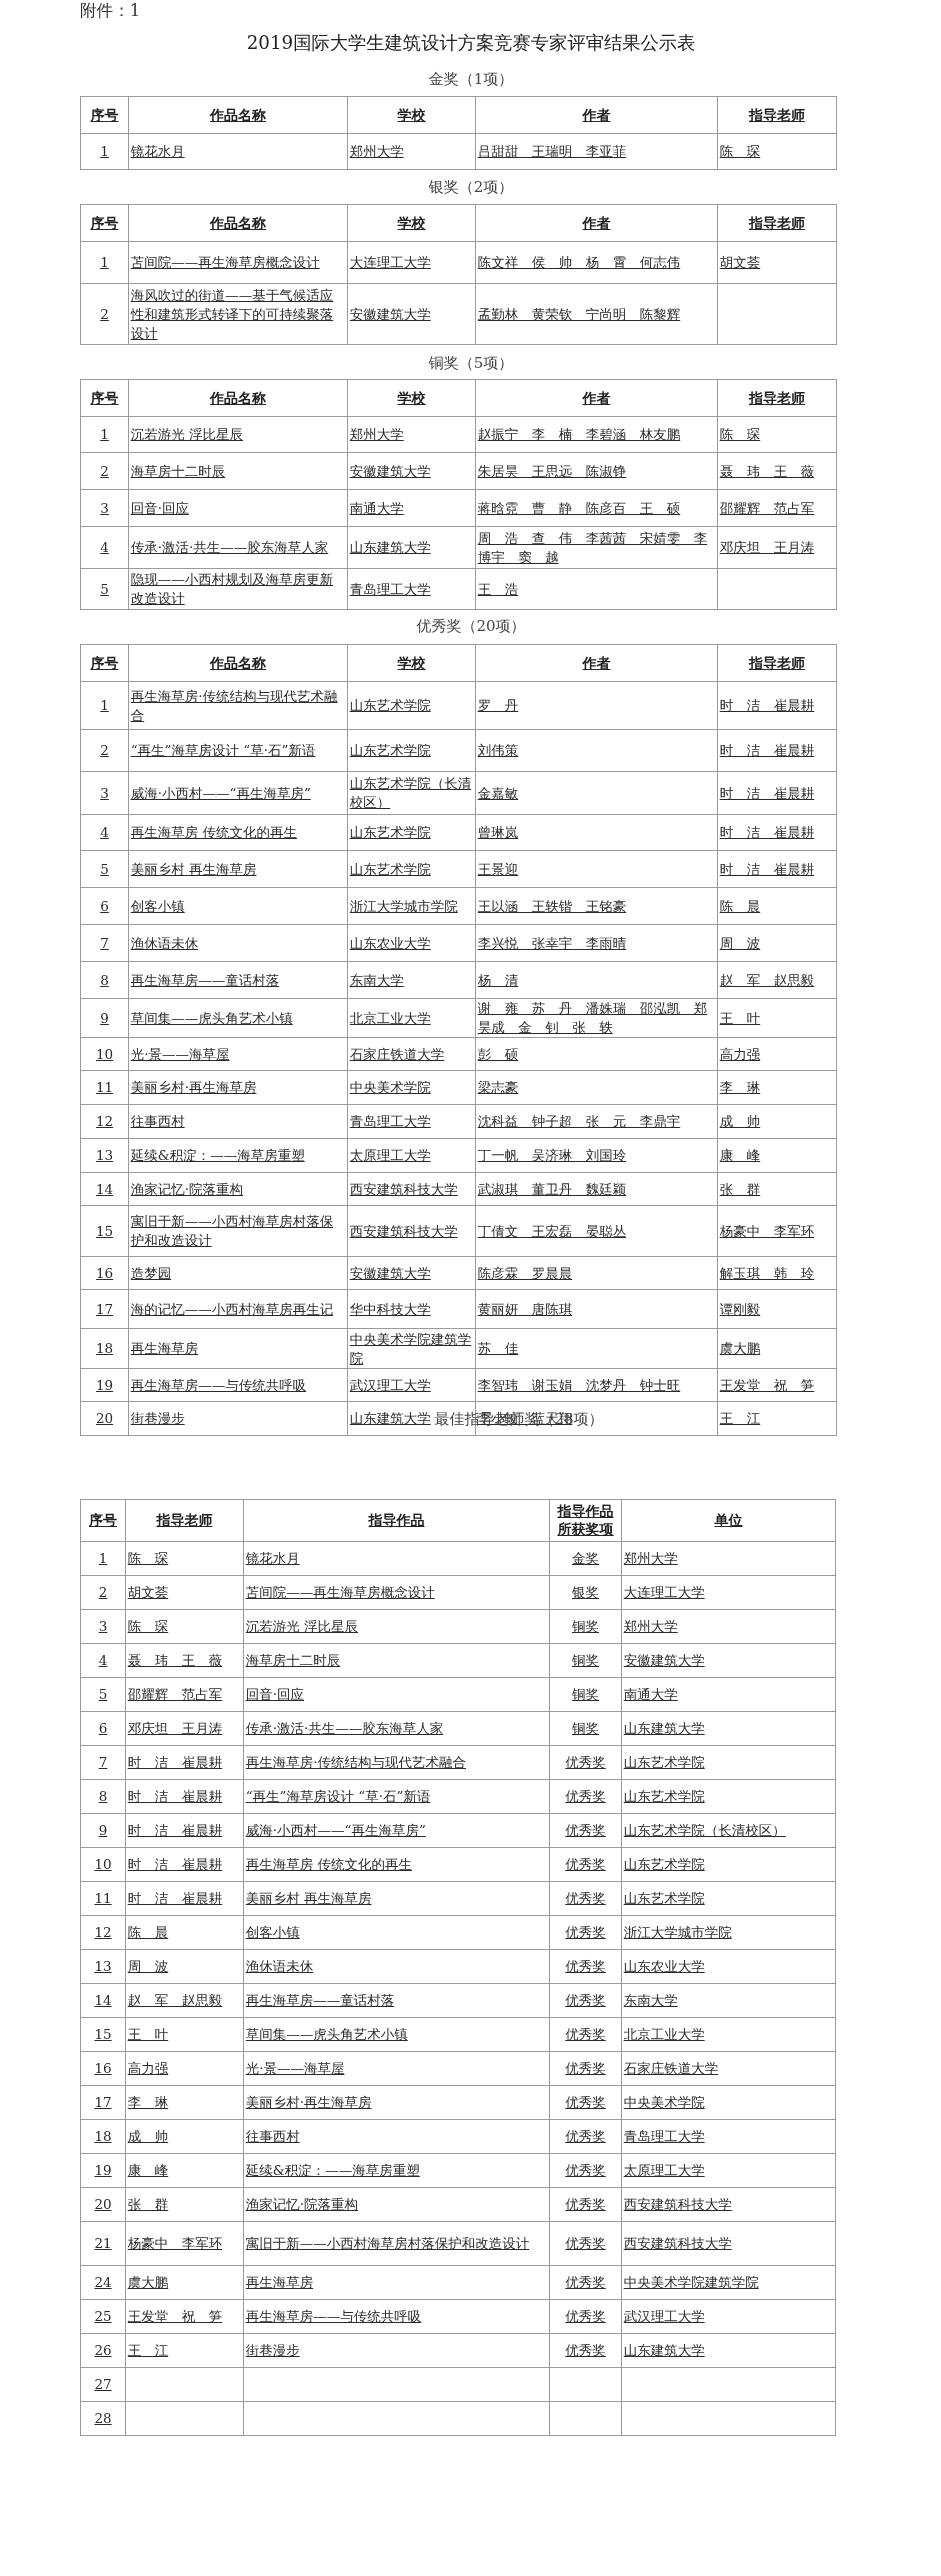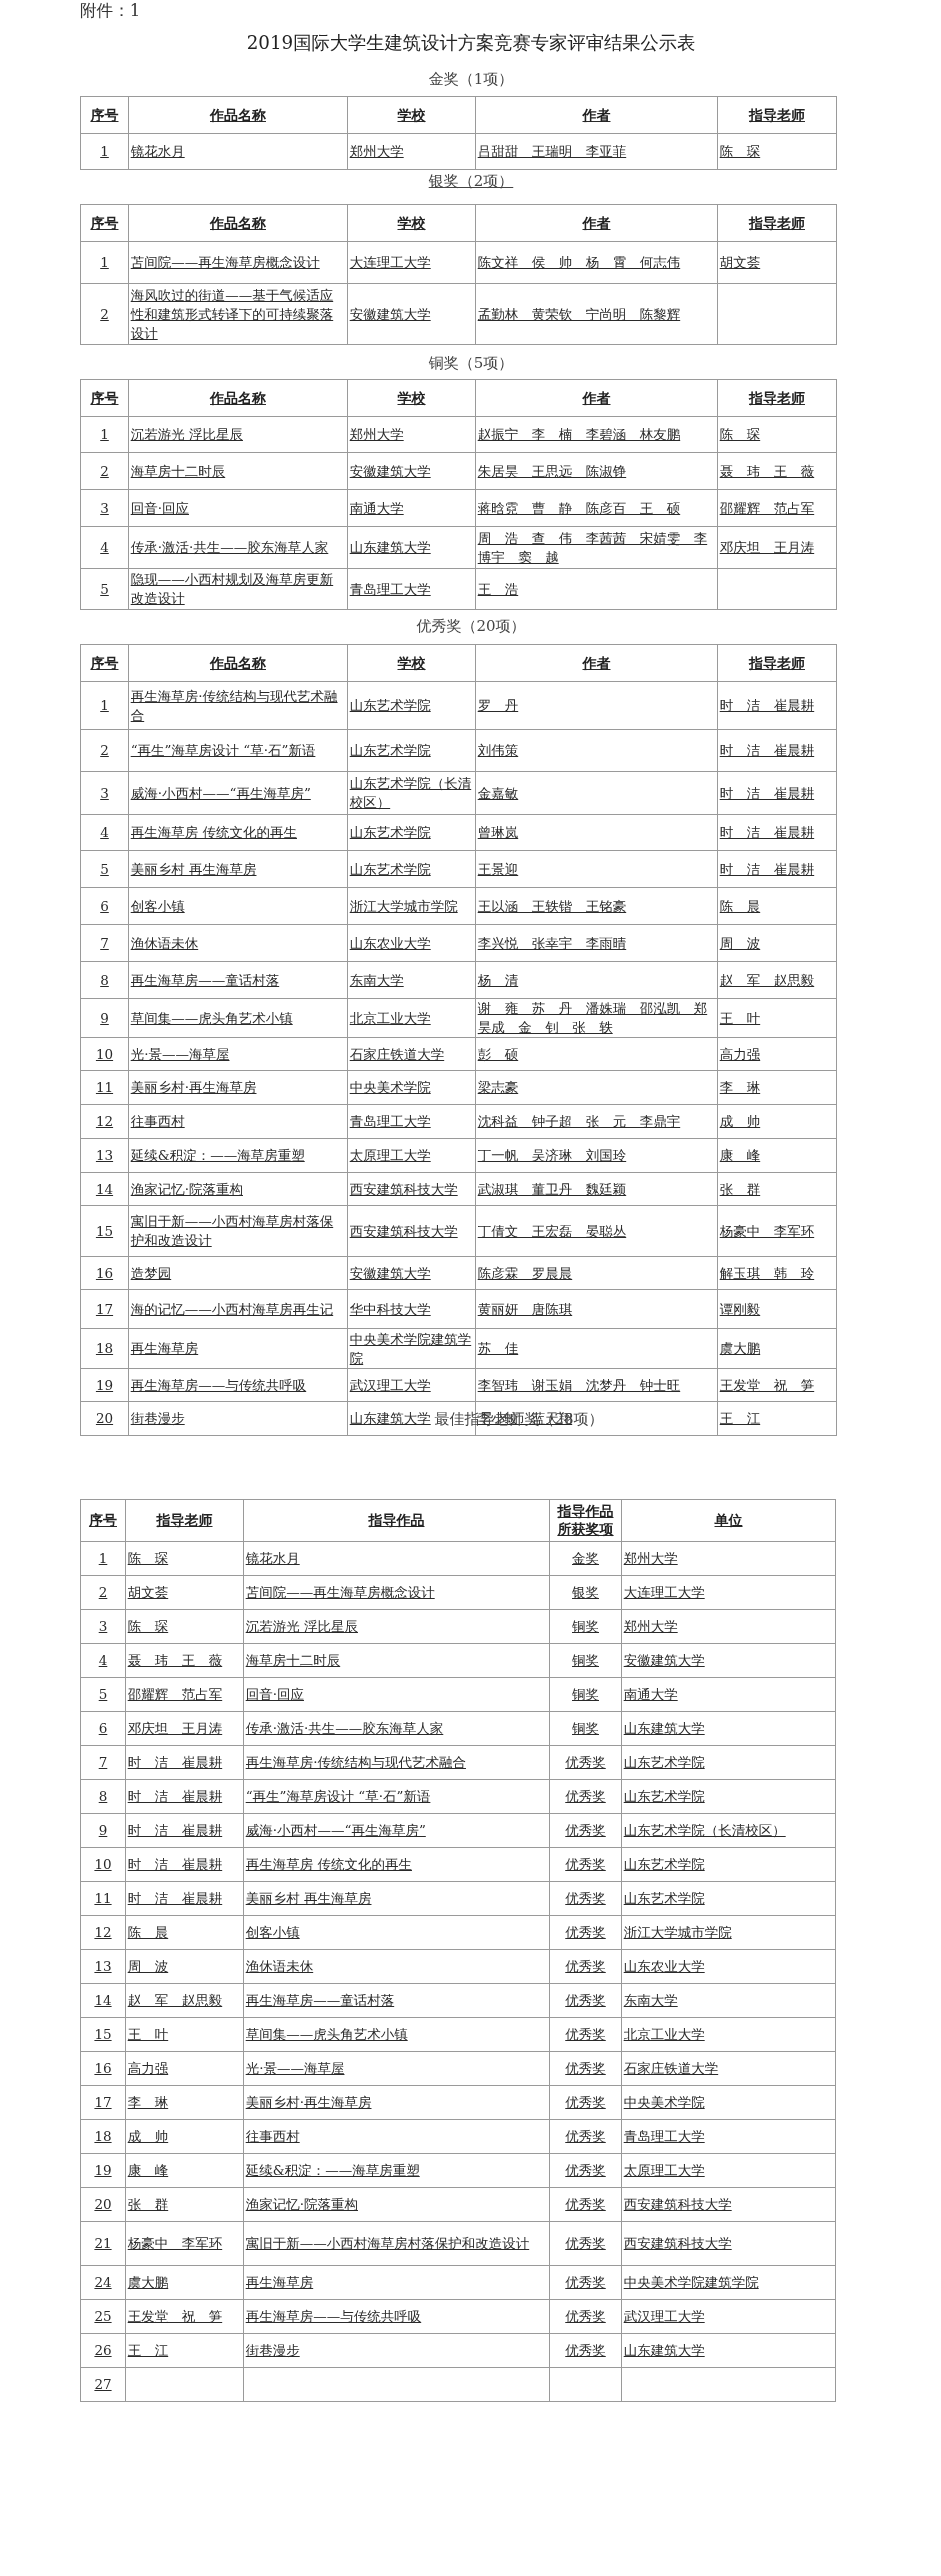--- a/index.html
+++ b/index.html
@@ -56,21 +56,21 @@
     <tr style="height:36px">
       <td class="c-idx">1</td>
       <td>镜花水月</td>
       <td>郑州大学</td>
       <td class="c-vert names">吕甜甜　王瑞明　李亚菲</td>
       <td class="names">陈　琛</td>
     </tr>
   </tbody>
 </table>
 
-<div class="section-label" style="top:172px;text-decoration:underline;">银奖（2项）</div>
+<div class="section-label" style="top:178px;">银奖（2项）</div>
 <table class="award" style="top:204px;">
   <colgroup>
       <col style="width:48px">
       <col style="width:219px">
       <col style="width:128px">
       <col style="width:242px">
       <col style="width:119px">
     </colgroup>
   <thead>
       <tr style="height:37px">
@@ -505,15 +505,22 @@
         <td class="c-vert c-award">优秀奖</td>
         <td>山东建筑大学</td>
       </tr>
       <tr style="height: 34px; padding-left: 24px;">
         <td class="c-idx">27</td>
         <td class="names"></td>
         <td class="c-vert"></td>
         <td class="c-vert c-award"></td>
         <td></td>
       </tr>
+      <tr style="height: 34px;">
+        <td class="c-idx">28</td>
+        <td class="names"></td>
+        <td class="c-vert"></td>
+        <td class="c-vert c-award"></td>
+        <td></td>
+      </tr>
     </tbody>
 </table>
 
 
 </body></html>

